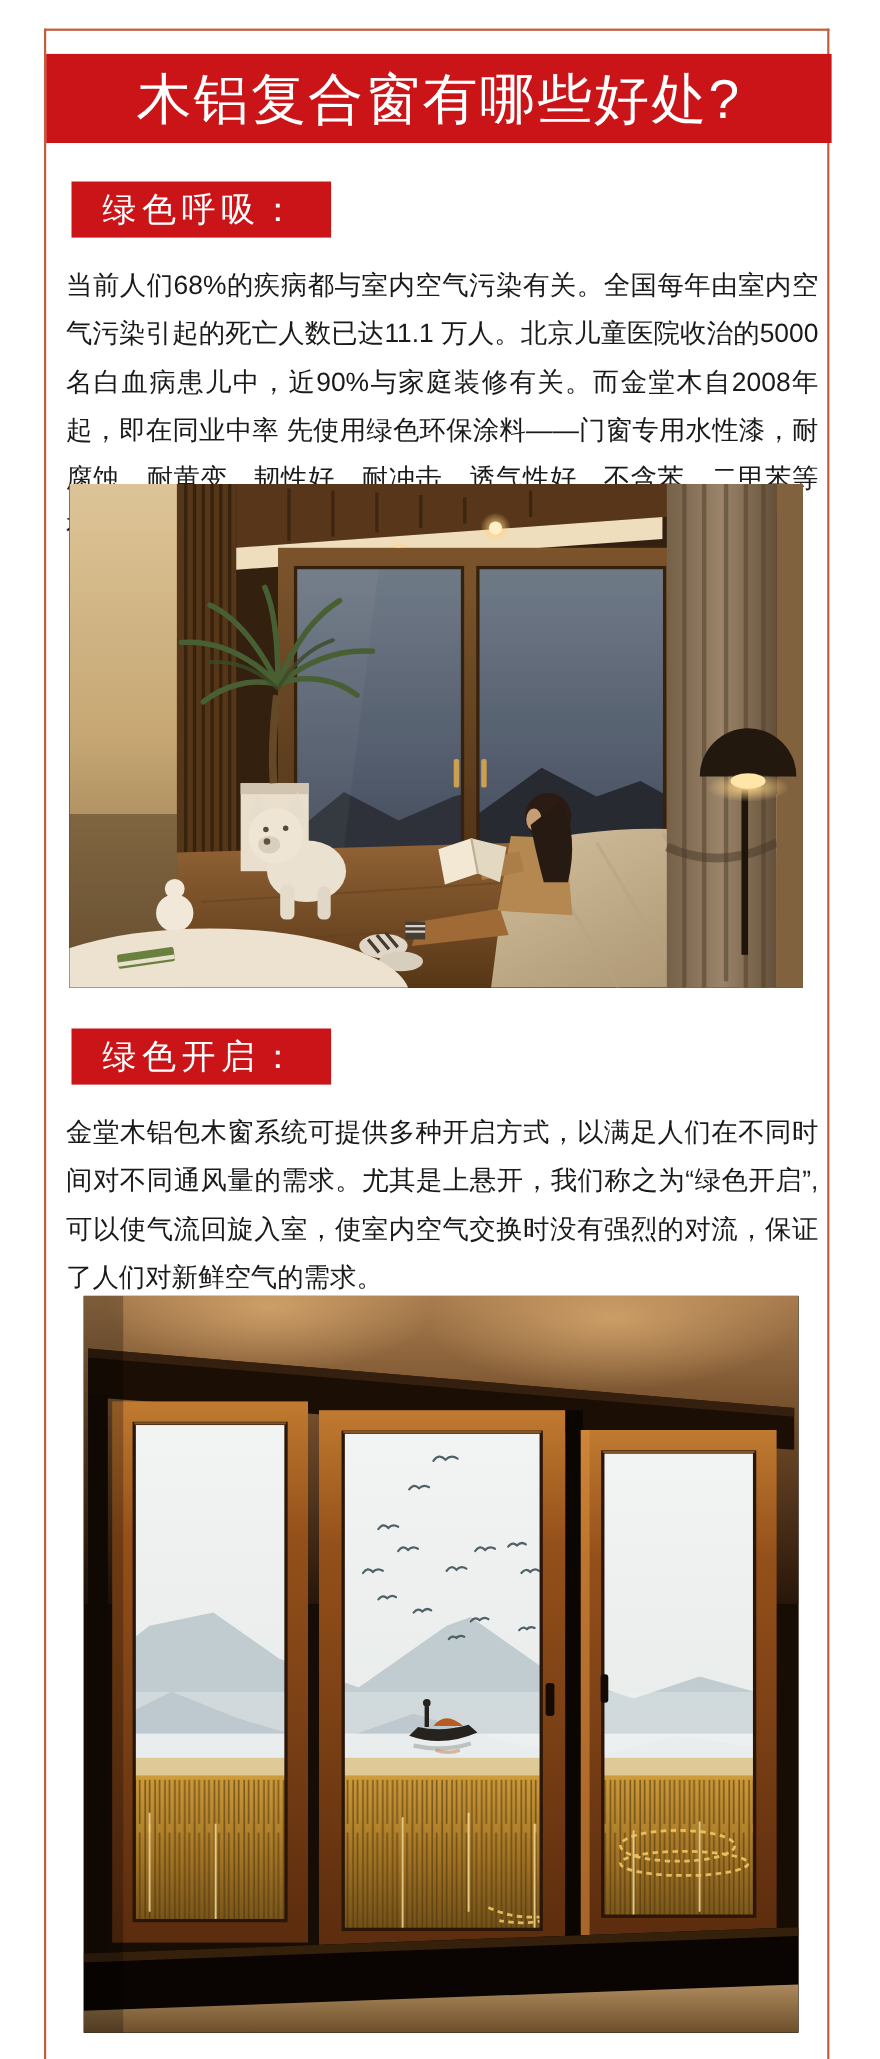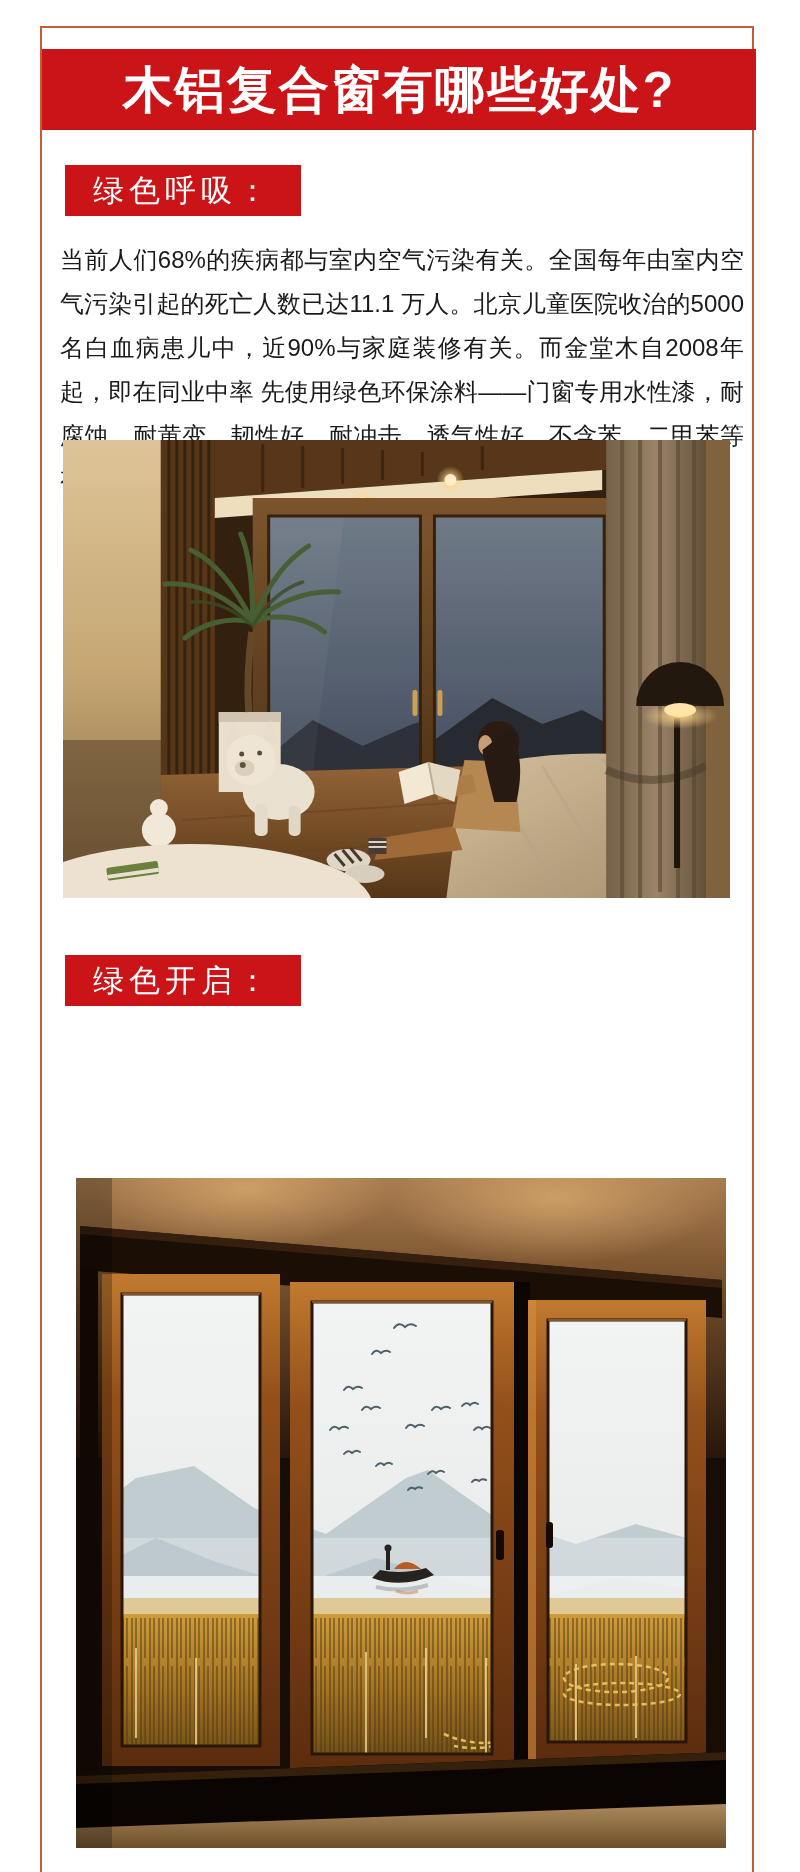--- a/index.html
+++ b/index.html
@@ -2,26 +2,26 @@
 <html><head>
 <meta charset="utf-8">
 <style>
   html,body{margin:0;padding:0;background:#ffffff;}
   .page{position:relative;width:800px;height:1872px;background:#ffffff;overflow:hidden;
         font-family:"Liberation Sans","DejaVu Sans",sans-serif;}
   .frame{position:absolute;left:40px;top:26px;width:714px;height:1846px;
          border:2px solid #c25c3b;border-bottom:none;box-sizing:border-box;}
   .banner{position:absolute;left:42px;top:49px;width:714px;height:81px;background:#ca1418;
           display:flex;align-items:center;justify-content:center;}
-  .banner h1{margin:11px;color:#ffffff;font-size:50px;font-weight:bold;letter-spacing:2px;line-height:1;}
+  .banner h1{margin:11px;color:#ffffff;font-size:50px;font-weight:normal;letter-spacing:2px;line-height:1;}
   .sec-label{position:absolute;left:65px;width:236px;height:51px;background:#ca1418;color:#ffffff;
              font-size:31px;font-weight:normal;letter-spacing:5px;
              display:flex;align-items:center;justify-content:center;}
   #label-1{top:165px;}
-  #label-2{top:935px;margin-top:20px;}
+  #label-2{top:935px;}
   .para{position:absolute;left:60px;width:684px;font-size:24px;line-height:44px;color:#1a1a1a;
         text-align:justify;margin:0;}
   #para-1{top:238px;}
   #para-2{top:1008px;}
   .photo{position:absolute;overflow:hidden;background:#2a1a0c;}
   #photo-1{left:63px;top:440px;width:667px;height:458px;}
   #photo-2{left:76px;top:1178px;width:650px;height:670px;}
   .photo svg{display:block;width:100%;height:100%;}
 </style>
 </head>
@@ -210,20 +210,21 @@
       </g>
 
       <rect width="668" height="458" fill="#ff9a3c" opacity="0.05"></rect>
     </svg>
   </figure>
 
   <div class="sec-label" id="label-2">
     <span>绿色开启：</span>
   </div>
 
+  <p class="para" id="para-2">金堂木铝包木窗系统可提供多种开启方式，以满足人们在不同时间对不同通风量的需求。尤其是上悬开，我们称之为“绿色开启”,可以使气流回旋入室，使室内空气交换时没有强烈的对流，保证了人们对新鲜空气的需求。</p>
 
   <figure class="photo" id="photo-2" style="margin:0;">
     <svg viewBox="0 0 650 670" preserveAspectRatio="none">
       <defs>
         <linearGradient id="p2wall" x1="0" y1="0" x2="0" y2="1">
           <stop offset="0" stop-color="#a87c4e"></stop>
             <stop offset="0.45" stop-color="#6b4726"></stop>
             <stop offset="1" stop-color="#27160a"></stop>
         </linearGradient>
         <radialGradient id="p2glow">

